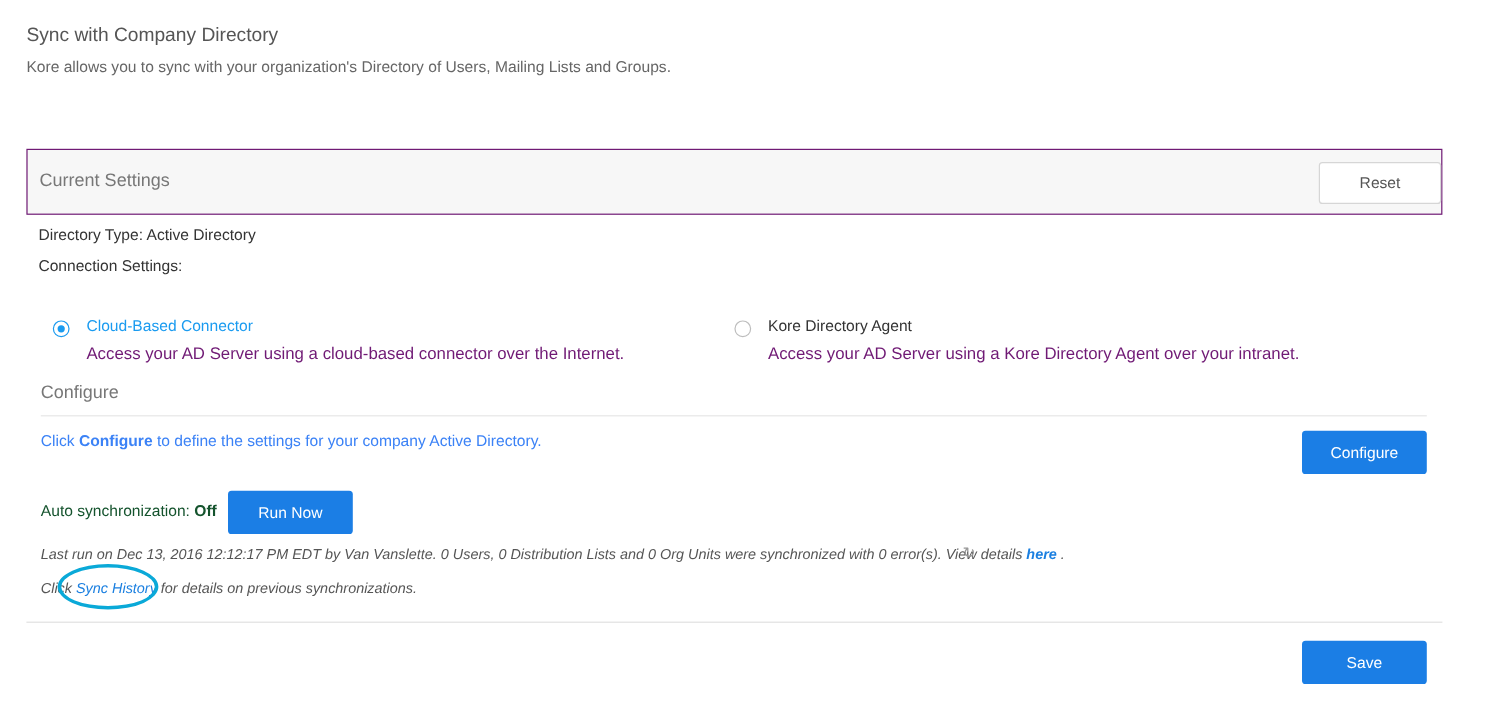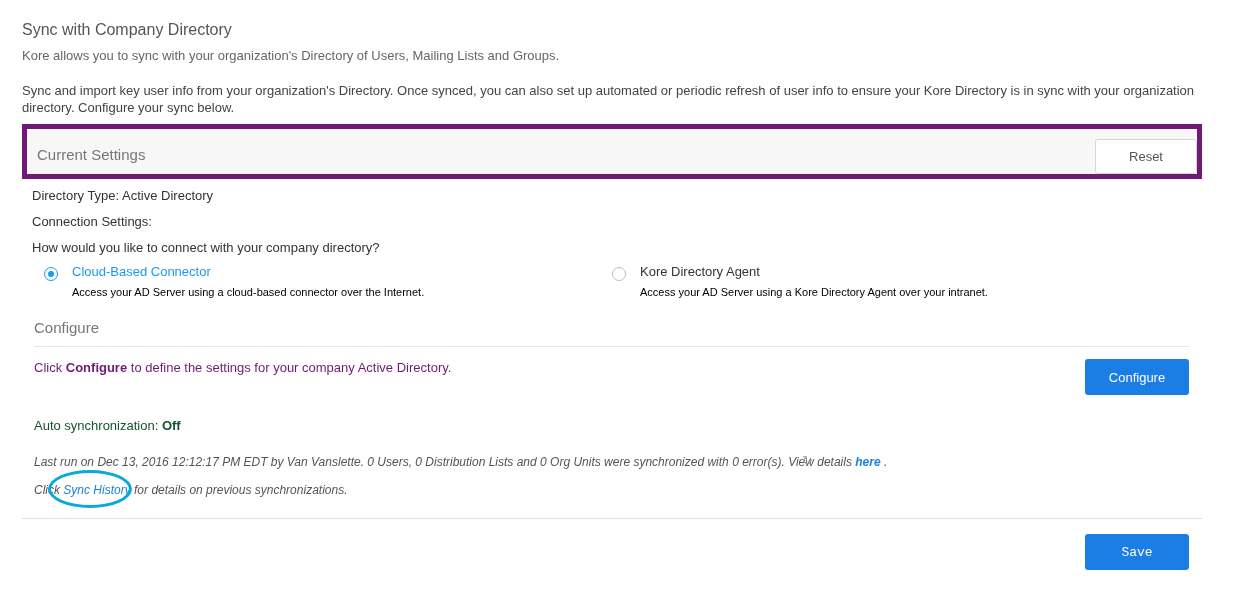--- a/index.html
+++ b/index.html
@@ -47,21 +47,21 @@
   }
 
   
   .settings-bar {
     position: absolute;
     left: 22px;
     top: 124px;
     width: 1180px;
     height: 55px;
     background: #f7f7f7;
-    border: 5px solid #701a75;
+    border: 1px solid #701a75;
   }
   .settings-bar-title {
     position: absolute;
     left: 10px;
     top: 17px;
     font-size: 15px;
     color: #777777;
   }
   .reset-button {
     position: absolute;
@@ -116,22 +116,22 @@
     top: 0px;
     font-size: 13px;
     color: #1a9bf0;
     white-space: nowrap;
   }
   .radio-label.plain { color: #333333; text-align: center; }
   .radio-sub {
     position: absolute;
     left: 28px;
     top: 22px;
-    font-size: 11px;
-    color: #000000;
+    font-size: 14px;
+    color: #701a75;
     white-space: nowrap;
   }
 
   
   .section-heading {
     position: absolute;
     left: 34px;
     top: 319px;
     font-size: 15px;
     color: #777777;
@@ -142,21 +142,21 @@
     top: 346px;
     width: 1155px;
     height: 1px;
     background: #e6e6e6;
   }
   .configure-text {
     position: absolute;
     left: 34px;
     top: 360px;
     font-size: 13px;
-    color: #701a75;
+    color: #3b82f6;
   }
   .configure-text b { font-weight: bold; }
   .btn-primary {
     position: absolute;
     background: #1b7ee5;
     border: none;
     border-radius: 3px;
     color: #ffffff;
     font-size: 13px;
     cursor: pointer;
@@ -247,40 +247,37 @@
     top: 518px;
     width: 1180px;
     height: 1px;
     background: #e0e0e0;
   }
   .save-button {
     left: 1085px;
     top: 534px;
     width: 104px;
     height: 36px;
-    font-family: Liberation Mono, monospace;
   }
 </style>
 </head>
 <body>
 
 <div class="page">
 
   <div class="page-title">Sync with Company Directory</div>
   <div class="page-subtitle">Kore allows you to sync with your organization's Directory of Users, Mailing Lists and Groups.</div>
-  <div class="page-desc">Sync and import key user info from your organization's Directory. Once synced, you can also set up automated or periodic refresh of user info to ensure your Kore Directory is in sync with your organization directory. Configure your sync below.</div>
 
   <div class="settings-bar">
     <div class="settings-bar-title">Current Settings</div>
     <button class="reset-button">Reset</button>
   </div>
 
   <div class="line dir-type">Directory Type: Active Directory</div>
   <div class="line conn-settings">Connection Settings:</div>
-  <div class="line conn-question">How would you like to connect with your company directory?</div>
 
   <div class="radio-row opt-left">
     <span class="radio-outer checked"></span>
     <span class="radio-label">Cloud-Based Connector</span>
     <span class="radio-sub">Access your AD Server using a cloud-based connector over the Internet.</span>
   </div>
 
   <div class="radio-row opt-right">
     <span class="radio-outer"></span>
     <span class="radio-label plain">Kore Directory Agent</span>
@@ -291,20 +288,21 @@
   <div class="divider"></div>
 
   <div class="configure-text">
     <span>Click </span><b>Configure</b><span> to define the settings for your company Active Directory.</span>
   </div>
   <button class="btn-primary configure-button">Configure</button>
 
   <div class="autosync-label">
     <span>Auto synchronization: </span><b>Off</b>
   </div>
+  <button class="btn-primary run-now-button">Run Now</button>
 
   <div class="lastrun">
     <span>Last run on Dec 13, 2016 12:12:17 PM EDT by Van Vanslette. 0 Users, 0 Distribution Lists and 0 Org Units were synchronized with 0 error(s). View details </span><a href="#">here</a><span> .</span>
   </div>
   <div class="refresh-icon">↻</div>
 
   <div class="synchistory-line">
     <span>Click </span><a href="#">Sync History</a><span> for details on previous synchronizations.</span>
   </div>
   <div class="annotation-ellipse"></div>

